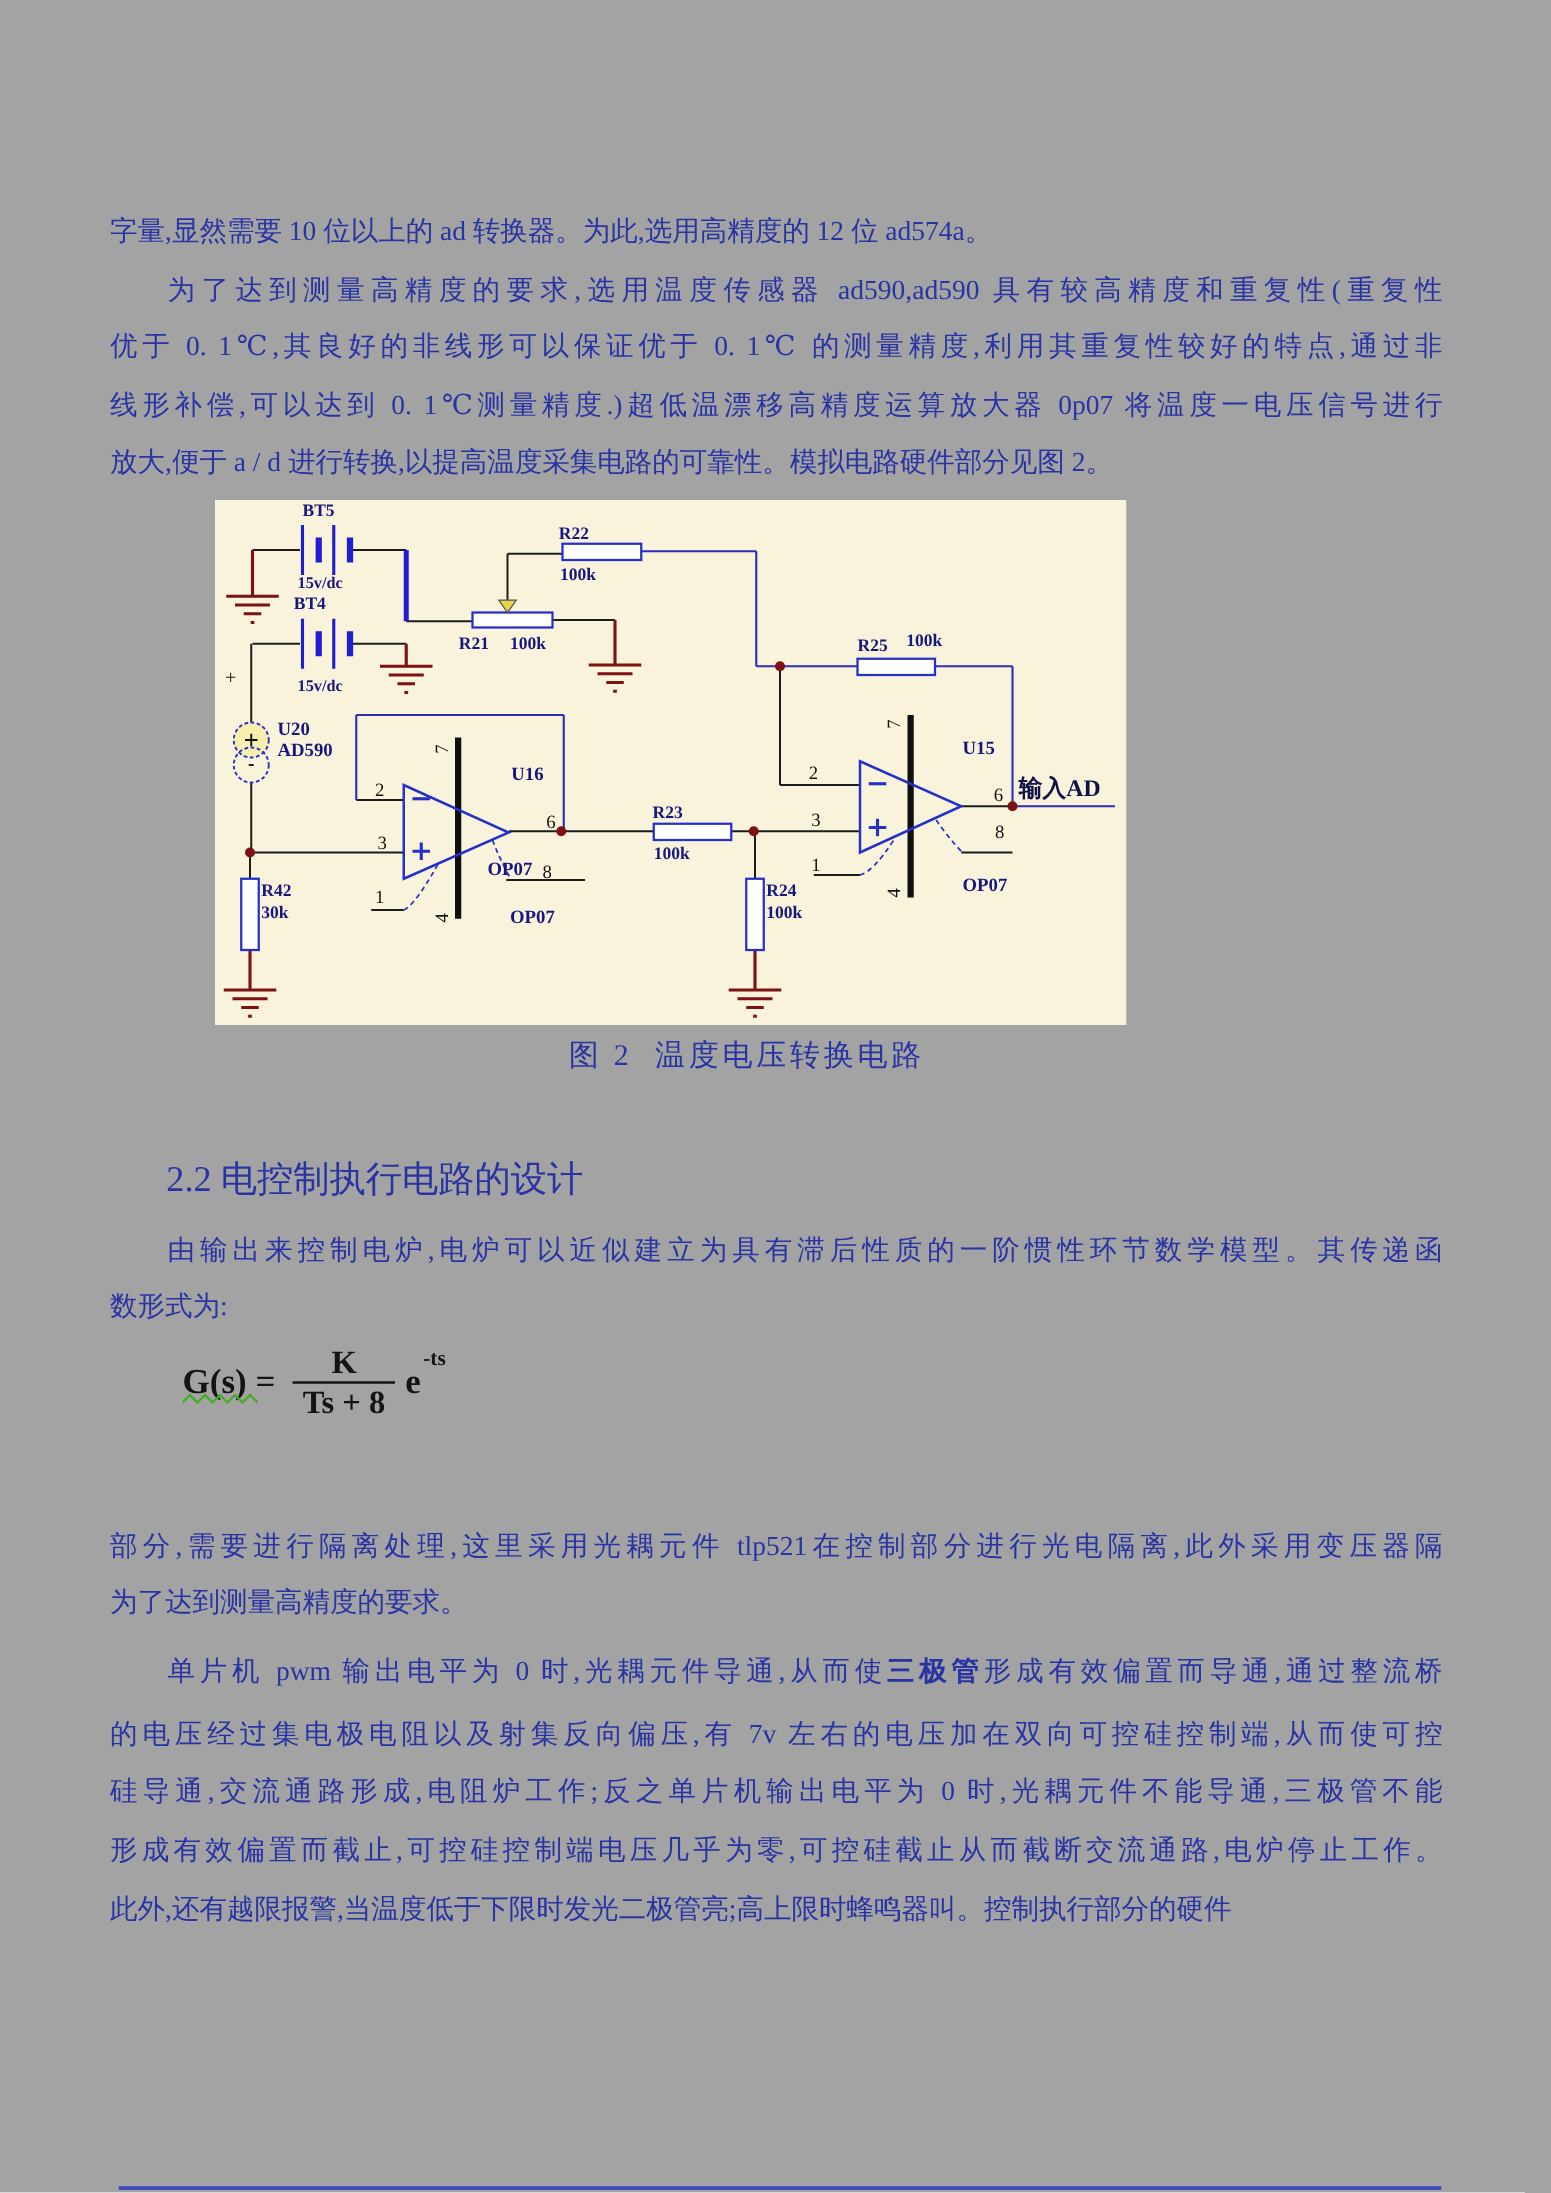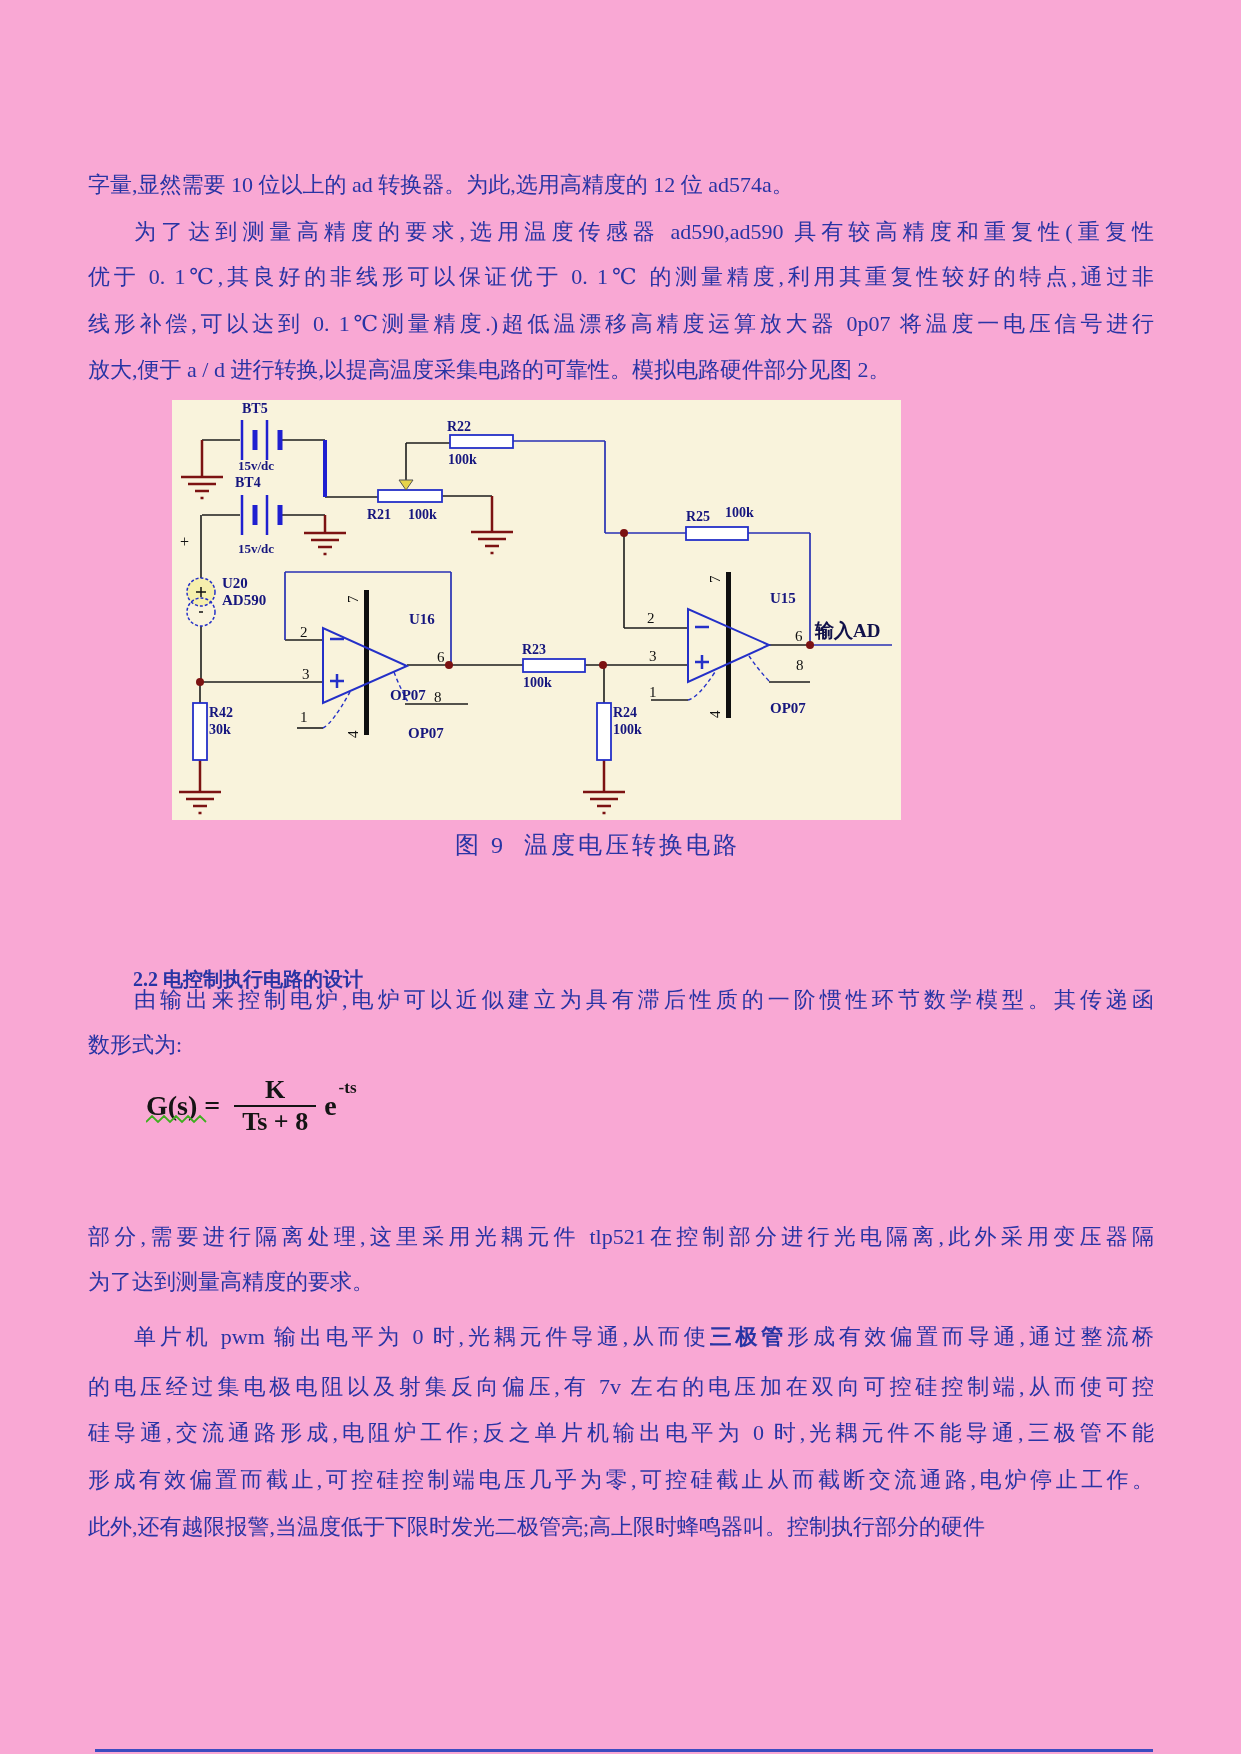--- a/index.html
+++ b/index.html
@@ -1,26 +1,26 @@
 <!DOCTYPE html>
 <html><head>
 <meta charset="utf-8">
 <style>
   html,body{margin:0;padding:0;background:#ffffff;}
-  #page{position:relative;width:1241px;height:1754px;background:#f9a8d4;overflow:hidden;
+  #page{position:relative;width:1241px;height:1754px;background:#a3a3a3;overflow:hidden;
         font-family:"Liberation Serif","DejaVu Serif",serif;color:#2834a4;}
   .line{position:absolute;left:88px;width:1066px;height:34px;line-height:34px;
         font-size:22px;color:#2834a4;overflow:hidden;}
   .jl{text-align:justify;text-align-last:justify;}
   .indent{text-indent:46px;font-family:Liberation Serif, serif;}
   .b{font-weight:bold;}
   #caption{position:absolute;left:455px;top:828px;height:34px;line-height:34px;
            font-size:24px;letter-spacing:3px;white-space:pre;color:#2834a4;}
   #heading{position:absolute;left:133px;top:927px;height:34px;line-height:34px;
-           font-size:20px;font-weight:bold;color:#2834a4;margin-top:35px;}
+           font-size:29px;font-weight:normal;color:#2834a4;}
   #circuit{position:absolute;left:172px;top:400px;width:729px;height:420px;background:#f9f3dc;}
   #formula{position:absolute;left:146px;top:1066px;height:80px;display:flex;align-items:center;
            font-weight:bold;color:#141414;font-size:28px;}
   #formula .frac{display:inline-flex;flex-direction:column;align-items:center;
            margin:0 8px 0 14px;font-size:26px;line-height:30px;}
   #formula .den{border-top:2.5px solid #141414;padding:0 8px;}
   #formula .num{padding:0 14px;}
   #formula sup{font-size:17px;position:relative;top:-12px;left:2px;}
   #formula .lhs{position:relative;}
   #formula .scribble{position:absolute;left:0px;top:24px;}
@@ -204,21 +204,21 @@
       <g fill="#7c1212">
         <circle cx="452" cy="133" r="4"></circle>
         <circle cx="638" cy="245" r="4"></circle>
         <circle cx="431" cy="265" r="4"></circle>
         <circle cx="277" cy="265" r="4"></circle>
         <circle cx="28" cy="282" r="4"></circle>
       </g>
     </svg>
   </div>
 
-  <div id="caption">图 9  温度电压转换电路</div>
+  <div id="caption">图 2  温度电压转换电路</div>
 
   <div id="heading">2.2 电控制执行电路的设计</div>
 
   <div class="line jl indent" style="top:983px">由输出来控制电炉,电炉可以近似建立为具有滞后性质的一阶惯性环节数学模型。其传递函</div>
   <div class="line" style="top:1028px">数形式为:</div>
 
   <div id="formula">
     <span class="lhs">
       <span>G(s) =</span>
       <svg class="scribble" width="64" height="10">

